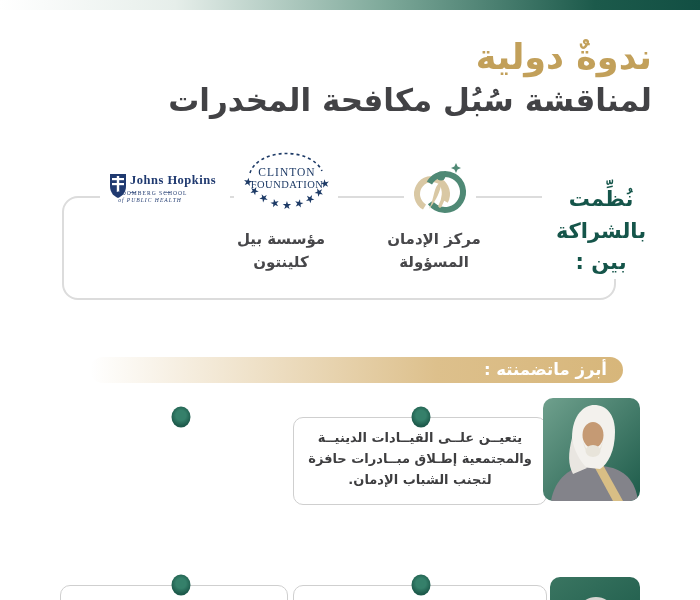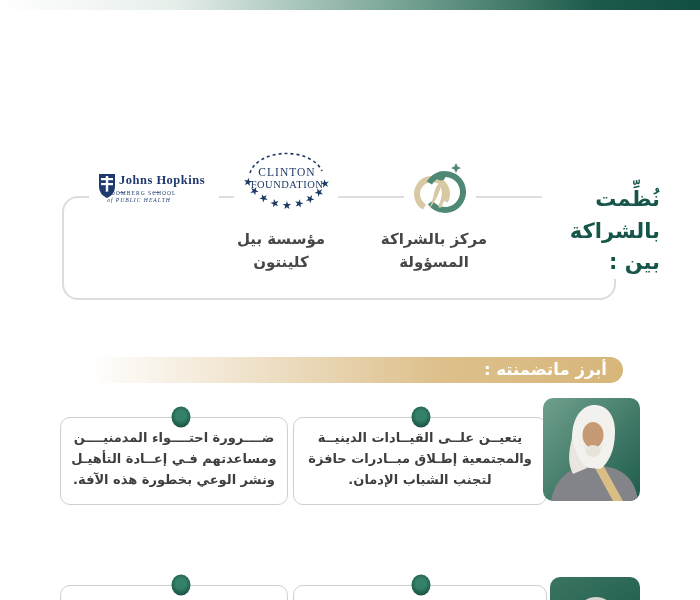--- a/index.html
+++ b/index.html
@@ -12,21 +12,21 @@
   .topbar{left:0;top:0;width:700px;height:10px;
     background:linear-gradient(90deg, rgba(255,255,255,0) 0%, #e6eeea 25%, #7ea99a 55%, #1c5a4b 85%, #124f43 100%);}
 
   
   .header{right:48px;top:36px;text-align:right;direction:rtl;}
   .title{font-size:35px;font-weight:bold;color:#c2a05a;line-height:1.25;}
   .subtitle{font-size:31px;font-weight:bold;color:#424245;line-height:1.3;}
 
   
   .partners-box{left:62px;top:196px;width:550px;height:100px;border:2px solid #dcdcdc;border-radius:16px;background:#fff;}
-  .partners-heading{right:40px;top:184px;width:118px;direction:rtl;text-align:right;
+  .partners-heading{right:40px;top:184px;width:118px;direction:rtl;text-align:center;
     font-size:21px;font-weight:bold;color:#15554a;line-height:1.5;background:#ffffff;z-index:3;}
   .logo-wrap{background:#ffffff;padding:0 6px;z-index:2;}
   .partner-label{direction:rtl;text-align:center;font-size:15px;font-weight:bold;color:#47474a;line-height:1.5;z-index:2;}
 
   
   .gold-bar{left:90px;top:357px;width:533px;height:26px;border-radius:13px;direction:rtl;
     background:linear-gradient(270deg, #d7b67a 0%, #ddc08c 35%, rgba(223,197,148,0) 100%);
     color:#ffffff;font-size:16.5px;font-weight:bold;line-height:26px;padding:0;}
   .gold-bar span{display:block;padding-right:16px;}
 
@@ -49,29 +49,31 @@
   .caption{left:543px;top:504px;width:97px;direction:rtl;text-align:right;font-size:14px;font-weight:bold;color:#bf9a5c;}
 </style>
 </head>
 <body>
 
 <div id="stage">
 
   <div class="abs topbar"></div>
 
   <div class="abs header">
+    <div class="title">ندوةٌ دولية</div>
+    <div class="subtitle">لمناقشة سُبُل مكافحة المخدرات</div>
   </div>
 
   <div class="abs partners-box"></div>
 
   <div class="abs partners-heading ml">نُظِّمت
 بالشراكة
 بين :</div>
 
-  <div class="abs logo-wrap" style="left:89px;top:168px;">
+  <div class="abs logo-wrap" style="left:100px;top:168px;">
     <svg width="118" height="44" viewBox="0 0 118 44">
       <path d="M4 6 h16 v12 c0 7 -4 10 -8 12 c-4 -2 -8 -5 -8 -12 Z" fill="#203a70"></path>
       <rect x="6" y="10" width="12" height="2.2" fill="#ffffff"></rect>
       <rect x="6" y="15" width="12" height="2.2" fill="#ffffff"></rect>
       <rect x="10.8" y="8" width="2.4" height="16" fill="#ffffff"></rect>
       <text x="24" y="16" font-family="Liberation Serif, serif" font-size="12.5" font-weight="bold" fill="#203a70" letter-spacing="0.5">Johns Hopkins</text>
       <text x="44" y="27" font-family="Liberation Serif, serif" font-size="5.6" fill="#203a70" text-anchor="middle" letter-spacing="1">BLOOMBERG SCHOOL</text>
       <text x="44" y="34" font-family="Liberation Serif, serif" font-size="5.6" font-style="italic" fill="#203a70" text-anchor="middle" letter-spacing="1">of PUBLIC HEALTH</text>
       <line x1="24" y1="24.5" x2="30" y2="24.5" stroke="#203a70" stroke-width="0.6"></line>
       <line x1="58" y1="24.5" x2="64" y2="24.5" stroke="#203a70" stroke-width="0.6"></line>
@@ -103,32 +105,29 @@
       <circle cx="35" cy="33" r="18" fill="none" stroke="#4f8975" stroke-width="6" stroke-dasharray="92 22" transform="rotate(210 35 33)"></circle>
       <circle cx="31" cy="17" r="4.5" fill="#4f8975"></circle>
       <path d="M 30 23 C 23 29 25 38 19 50 C 24 44 29 36 31 27 Z" fill="#d9c8a4"></path>
       <path d="M 31 25 C 35 31 34 40 30 47" fill="none" stroke="#d9c8a4" stroke-width="3.5" stroke-linecap="round"></path>
       <path d="M 46 4 l1.6 3.4 3.4 1.6 -3.4 1.6 -1.6 3.4 -1.6 -3.4 -3.4 -1.6 3.4 -1.6 Z" fill="#4f8975"></path>
     </svg>
   </div>
 
   <div class="abs partner-label ml" style="left:221px;top:228px;width:120px;">مؤسسة بيل
 كلينتون</div>
-  <div class="abs partner-label ml" style="left:374px;top:228px;width:120px;">مركز بالشراكة
+  <div class="abs partner-label ml" style="left:374px;top:228px;width:120px;">مركز الإدمان
 المسؤولة</div>
 
   <div class="abs point-box pb-r1">
     <div class="point-text">يتعيــن علــى القيــادات الدينيــة والمجتمعية إطـلاق مبــادرات حافزة لتجنب الشباب الإدمان.</div>
   </div>
 
   <div class="abs gold-bar">
     <span>أبرز ماتضمنته :</span>
-  </div>
-  <div class="abs point-box pb-l1">
-    <div class="point-text">ضــــرورة احتــــواء المدمنيــــن ومساعدتهم فـي إعــادة التأهيـل ونشر الوعي بخطورة هذه الآفة.</div>
   </div>
   <div class="abs dot dot1"></div>
   <div class="abs dot dot2"></div>
 
   <div class="abs photo-card photo1">
     <svg width="97" height="103" viewBox="0 0 97 103">
       <defs>
         <linearGradient id="bg1" x1="0" y1="0" x2="1" y2="1">
           <stop offset="0" stop-color="#6fa08d"></stop>
             <stop offset="1" stop-color="#1d5b4a"></stop>

